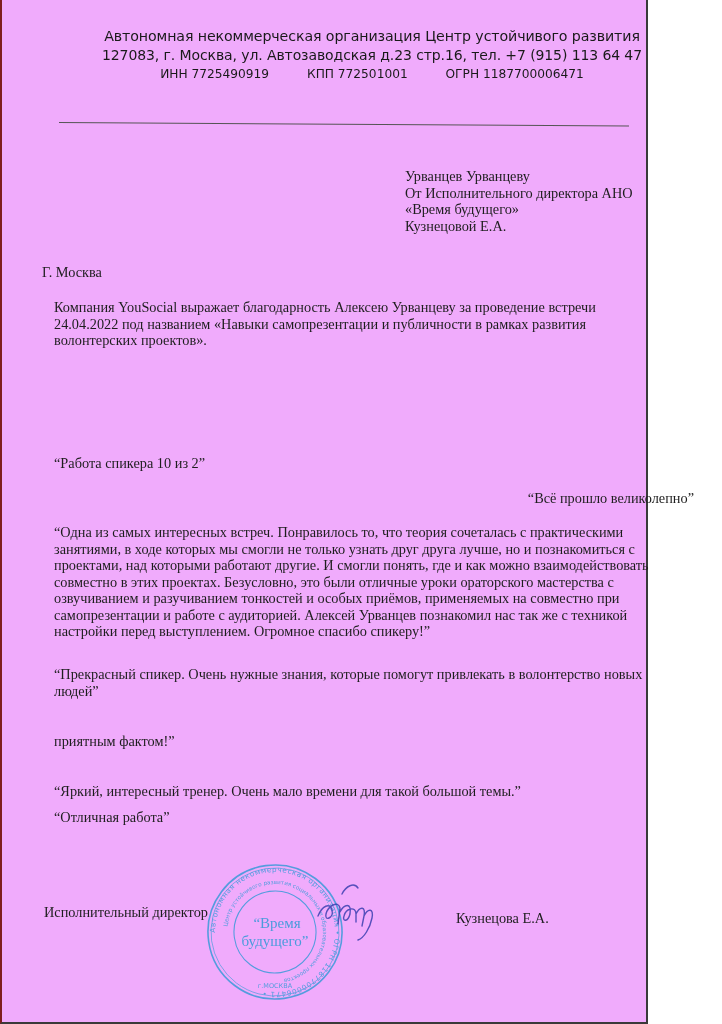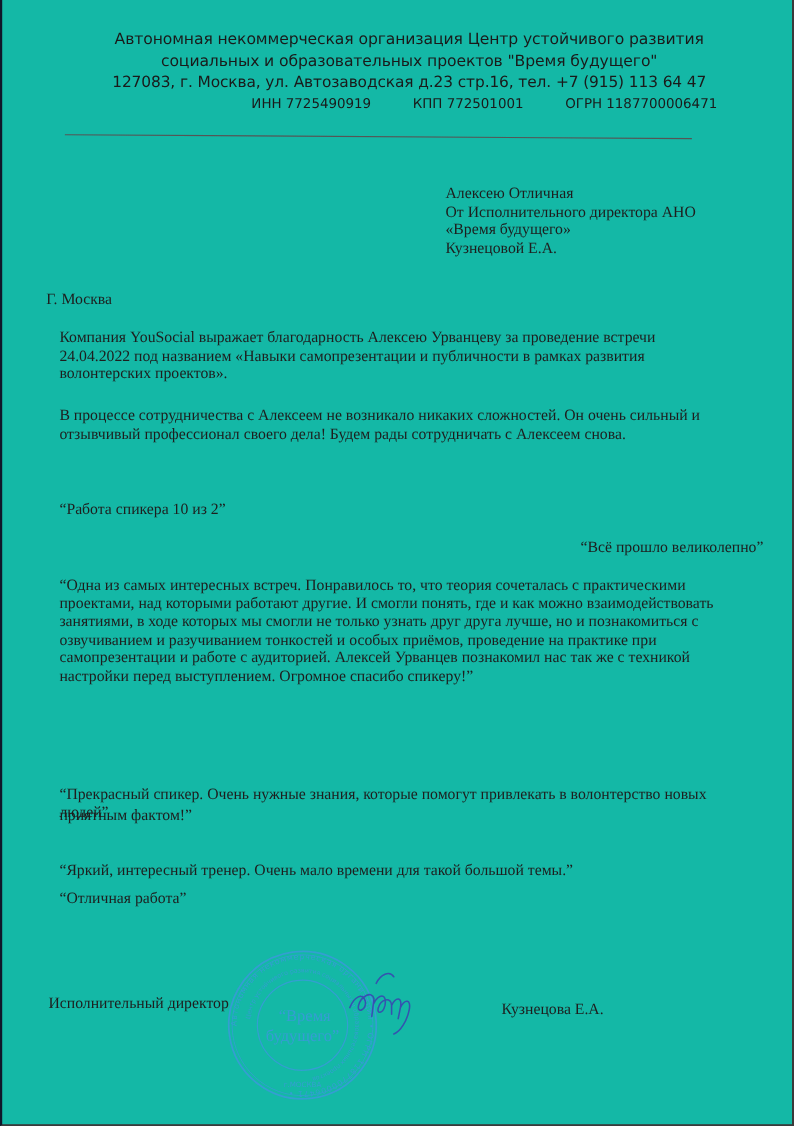--- a/index.html
+++ b/index.html
@@ -9,24 +9,24 @@
     }
     body {
       width: 722px;
       height: 1024px;
       position: relative;
       overflow: hidden;
     }
     .page {
       position: absolute;
       left: 0; top: 0;
-      width: 722px; height: 1024px;
+      width: 648px; height: 1024px;
       box-sizing: border-box;
-      background: #14b8a6;
-      border-left: 2px solid #0f172a;
+      background: #f0abfc;
+      border-left: 2px solid #7f1d1d;
       border-right: 2px solid #3a3a3a;
       border-bottom: 2px solid #3a3a3a;
     }
     .letterhead {
       position: absolute;
       left: 90px;
       top: 26px;
       width: 560px;
       text-align: center;
       font-family: "DejaVu Sans", sans-serif;
@@ -38,21 +38,20 @@
       letter-spacing: -0.1px;
     }
     .lh-line3 {
       font-size: 14px;
       line-height: 19px;
       letter-spacing: -0.1px;
     }
     .lh-line4 {
       font-size: 12.2px;
       line-height: 18px;
-      text-align: right;
     }
     .lh-line4 span { display: inline-block; }
     .lh-line4 .kpp { margin-left: 34px; }
     .lh-line4 .ogrn { margin-left: 34px; }
     .hr-line {
       position: absolute;
       left: 57px;
       top: 122px;
       width: 570px;
       height: 1.3px;
@@ -111,70 +110,66 @@
       height: 70px;
     }
   </style>
 </head>
 <body>
 
 <div class="page">
 
   <div class="letterhead">
     <div class="lh-line1">Автономная  некоммерческая организация Центр устойчивого развития</div>
-    <div class="lh-line2">социальных и образовательных проектов "Время будущего"</div>
     <div class="lh-line3">127083, г. Москва, ул. Автозаводская д.23 стр.16, тел. +7 (915) 113 64 47</div>
     <div class="lh-line4">
       <span>ИНН 7725490919</span>
       <span class="kpp">КПП 772501001</span>
       <span class="ogrn">ОГРН 1187700006471</span>
     </div>
   </div>
 
   <div class="hr-line"></div>
 
   <div class="addressee serif">
-    <div>Алексею Отличная</div>
+    <div>Урванцев Урванцеву</div>
     <div>От Исполнительного директора АНО</div>
     <div>«Время будущего»</div>
     <div>Кузнецовой Е.А.</div>
   </div>
 
   <div class="city serif">Г. Москва</div>
 
   <div class="para serif" style="top:299px;">
     <div>Компания YouSocial выражает благодарность Алексею Урванцеву за проведение встречи</div>
     <div>24.04.2022 под названием «Навыки самопрезентации и публичности в рамках развития</div>
     <div>волонтерских проектов».</div>
   </div>
 
-  <div class="para serif" style="top:370px;">
-    <div>В процессе сотрудничества с Алексеем не возникало никаких сложностей. Он очень сильный и</div>
-    <div>отзывчивый профессионал своего дела! Будем рады сотрудничать с Алексеем снова.</div>
-  </div>
 
 
   <div class="para serif" style="top:455px;">
     <div>“Работа спикера 10 из 2”</div>
   </div>
 
   <div class="para serif" style="top:490px;text-align:right;">
     <div>“Всё прошло великолепно”</div>
   </div>
 
   <div class="para serif" style="top:524px;">
     <div>“Одна из самых интересных встреч. Понравилось то, что теория сочеталась с практическими</div>
+    <div>занятиями, в ходе которых мы смогли не только узнать друг друга лучше, но и познакомиться с</div>
     <div>проектами, над которыми работают другие. И смогли понять, где и как можно взаимодействовать</div>
-    <div>занятиями, в ходе которых мы смогли не только узнать друг друга лучше, но и познакомиться с</div>
-    <div>озвучиванием и разучиванием тонкостей и особых приёмов, проведение на практике при</div>
+    <div>совместно в этих проектах. Безусловно, это были отличные уроки ораторского мастерства с</div>
+    <div>озвучиванием и разучиванием тонкостей и особых приёмов, применяемых на совместно при</div>
     <div>самопрезентации и работе с аудиторией. Алексей Урванцев познакомил нас так же с техникой</div>
     <div>настройки перед выступлением. Огромное спасибо спикеру!”</div>
   </div>
 
-  <div class="para serif" style="top:666px;margin-top:48px;">
+  <div class="para serif" style="top:666px;">
     <div>“Прекрасный спикер. Очень нужные знания, которые помогут привлекать в волонтерство новых</div>
     <div>людей”</div>
   </div>
 
   <div class="para serif" style="top:733px;">
     <div>приятным фактом!”</div>
   </div>
 
   <div class="para serif" style="top:783px;font-family:Liberation Serif, serif;">
     <div>“Яркий, интересный тренер. Очень мало времени для такой большой темы.”</div>

